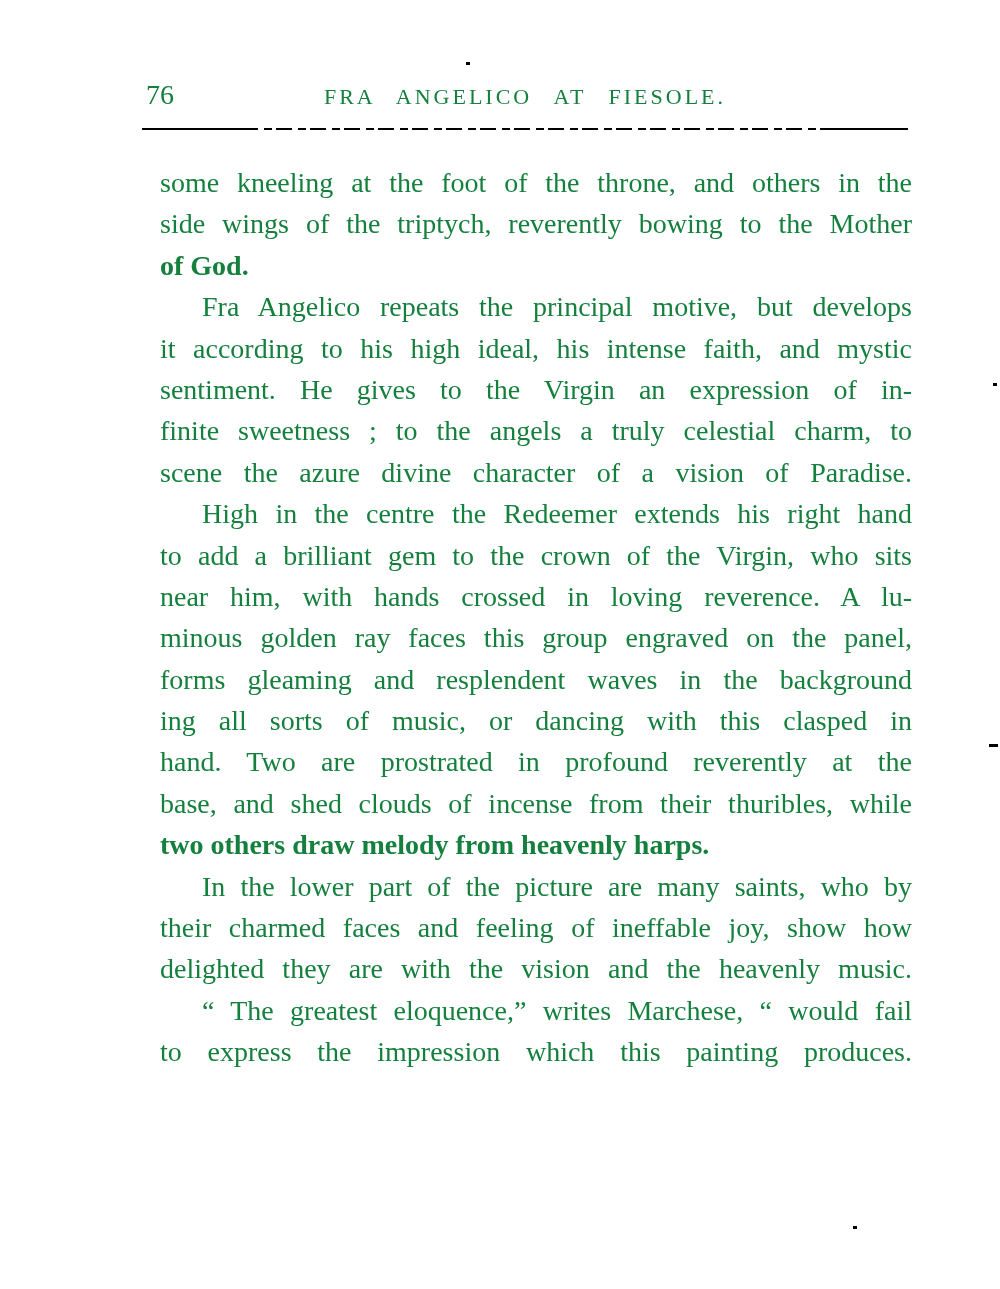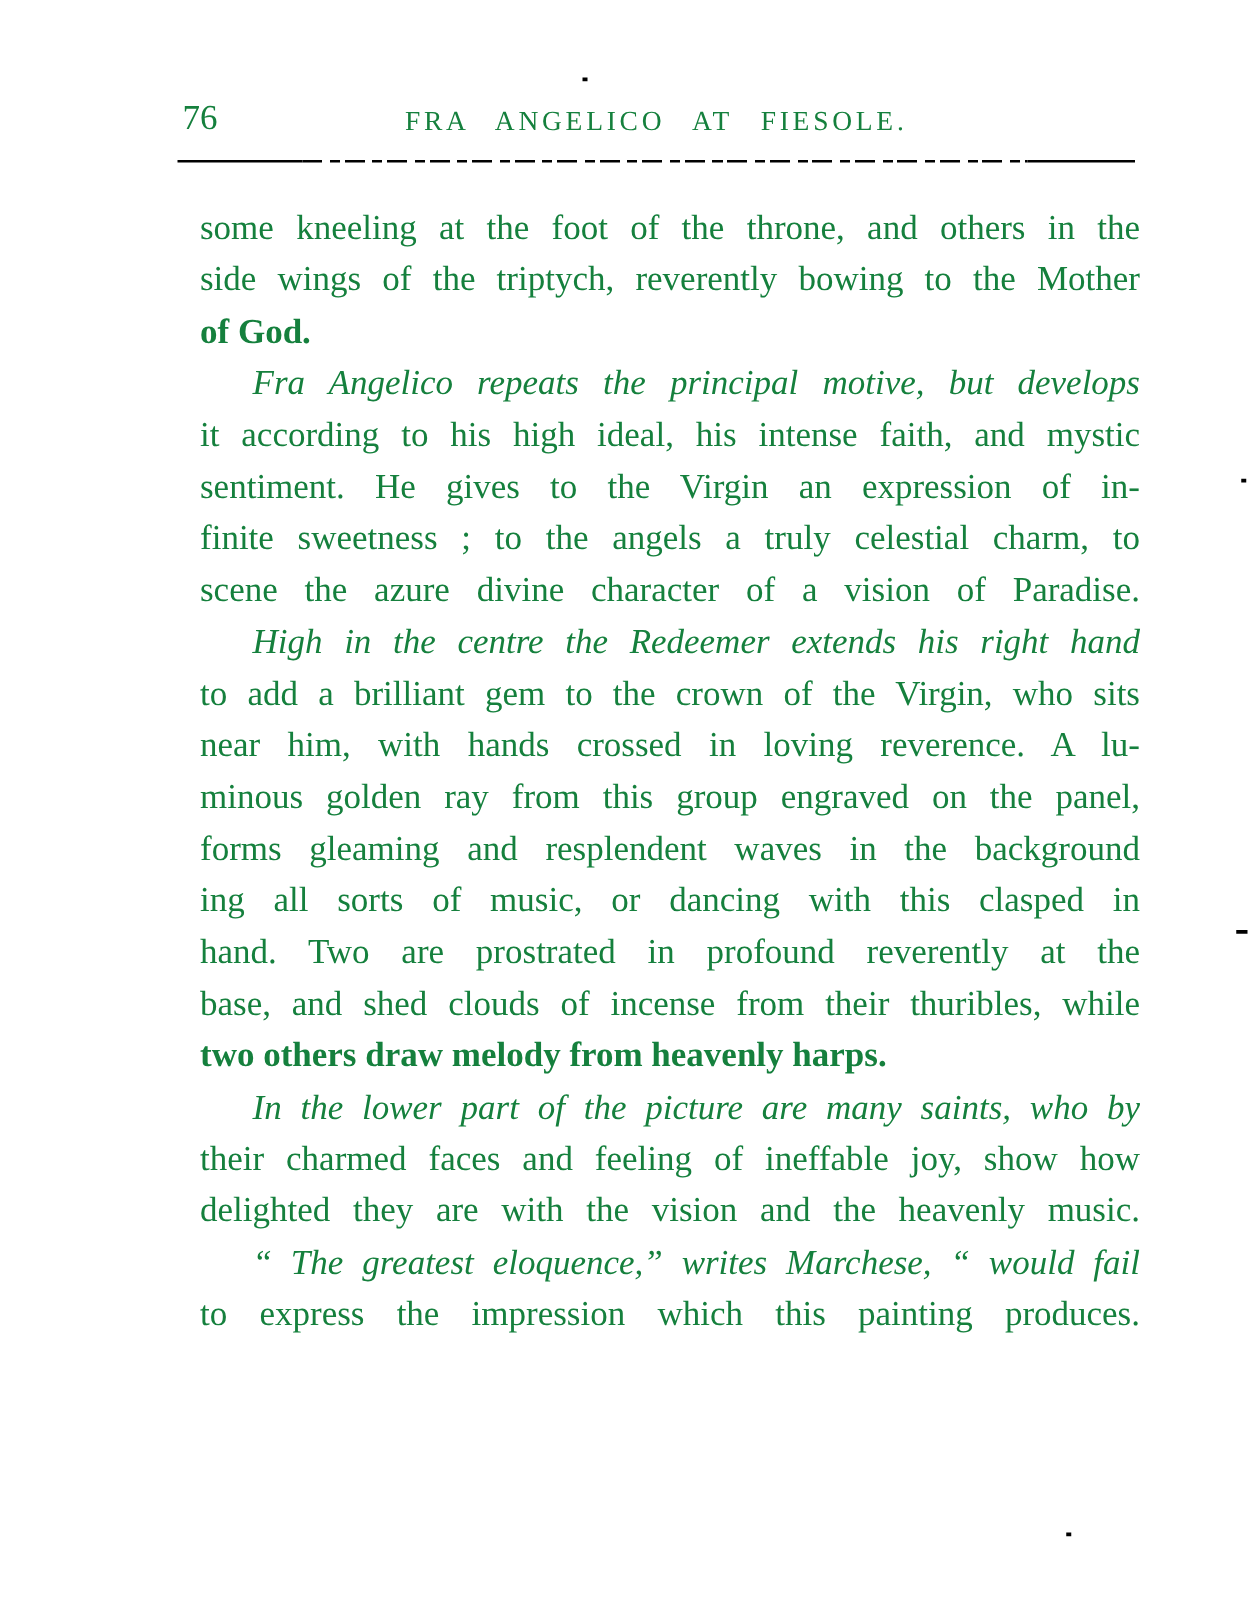--- a/index.html
+++ b/index.html
@@ -70,21 +70,20 @@
     text-align-last: justify;
     margin-left: 12px;
   }
   .text-line.no-justify {
     text-align: center;
     text-align-last: left;
     font-weight: bold;
   }
   .text-line.indent {
     text-indent: 42px;
-    font-style: italic;
   }
   .scan-speck {
     position: absolute;
     background: #000;
   }
 </style>
 </head>
 <body>
 
 <div class="page">
@@ -104,21 +103,21 @@
       <div class="text-line">side wings of the triptych, reverently bowing to the Mother</div>
       <div class="text-line no-justify">of God.</div>
       <div class="text-line indent">Fra Angelico repeats the principal motive, but develops</div>
       <div class="text-line">it according to his high ideal, his intense faith, and mystic</div>
       <div class="text-line">sentiment.  He gives to the Virgin an expression of in-</div>
       <div class="text-line">finite sweetness ; to the angels a truly celestial charm, to</div>
       <div class="text-line">scene the azure divine character of a vision of Paradise.</div>
       <div class="text-line indent">High in the centre the Redeemer extends his right hand</div>
       <div class="text-line">to add a brilliant gem to the crown of the Virgin, who sits</div>
       <div class="text-line">near him, with hands crossed in loving reverence.  A lu-</div>
-      <div class="text-line">minous golden ray from this group engraved on the panel,</div>
+      <div class="text-line">minous golden ray faces this group engraved on the panel,</div>
       <div class="text-line">forms gleaming and resplendent waves in the background</div>
       <div class="text-line">ing all sorts of music, or dancing with this clasped in</div>
       <div class="text-line">hand.  Two are prostrated in profound reverently at the</div>
       <div class="text-line">base, and shed clouds of incense from their thuribles, while</div>
       <div class="text-line no-justify">two others draw melody from heavenly harps.</div>
       <div class="text-line indent">In the lower part of the picture are many saints, who by</div>
       <div class="text-line">their charmed faces and feeling of ineffable joy, show how</div>
       <div class="text-line">delighted they are with the vision and the heavenly music.</div>
       <div class="text-line indent">“ The greatest eloquence,” writes Marchese, “ would fail</div>
       <div class="text-line">to express the impression which this painting produces.</div>

